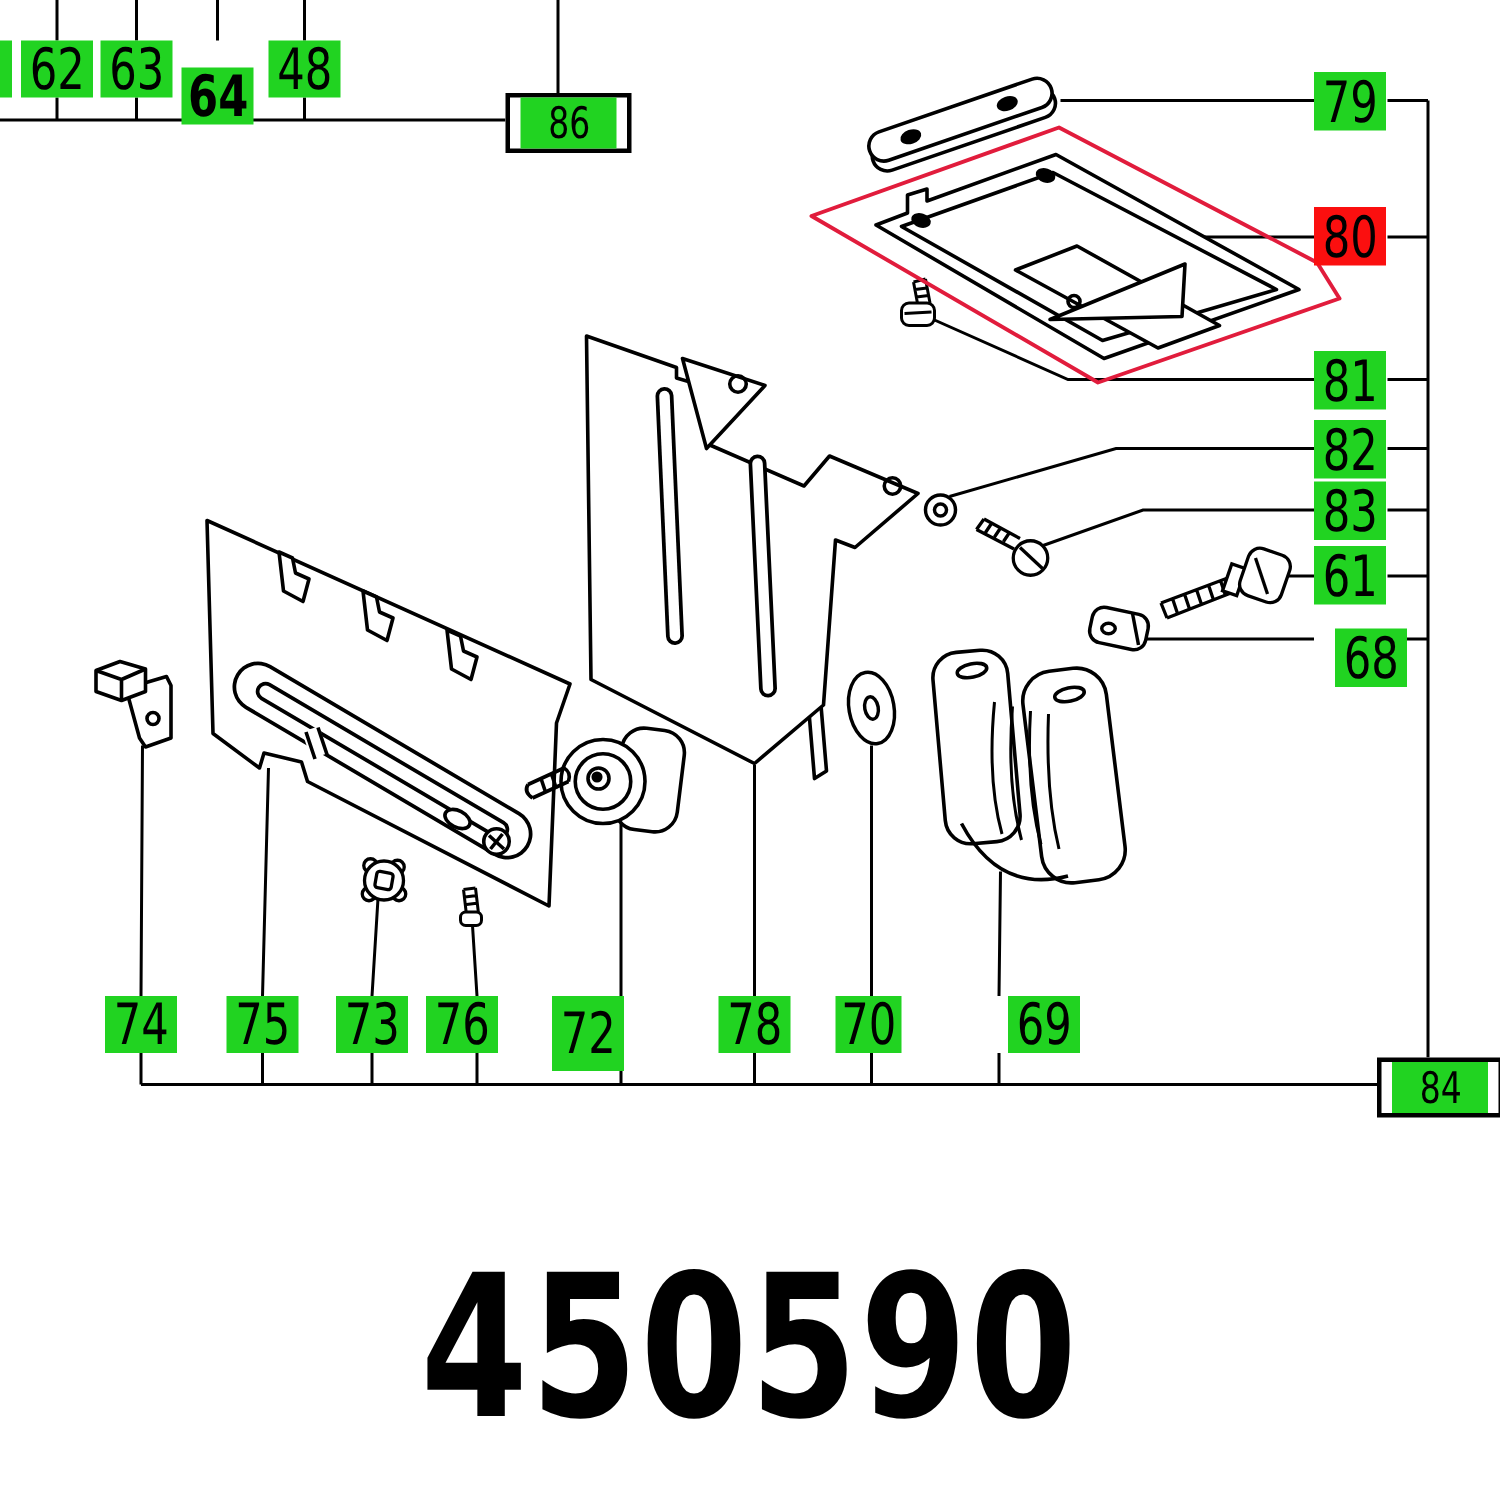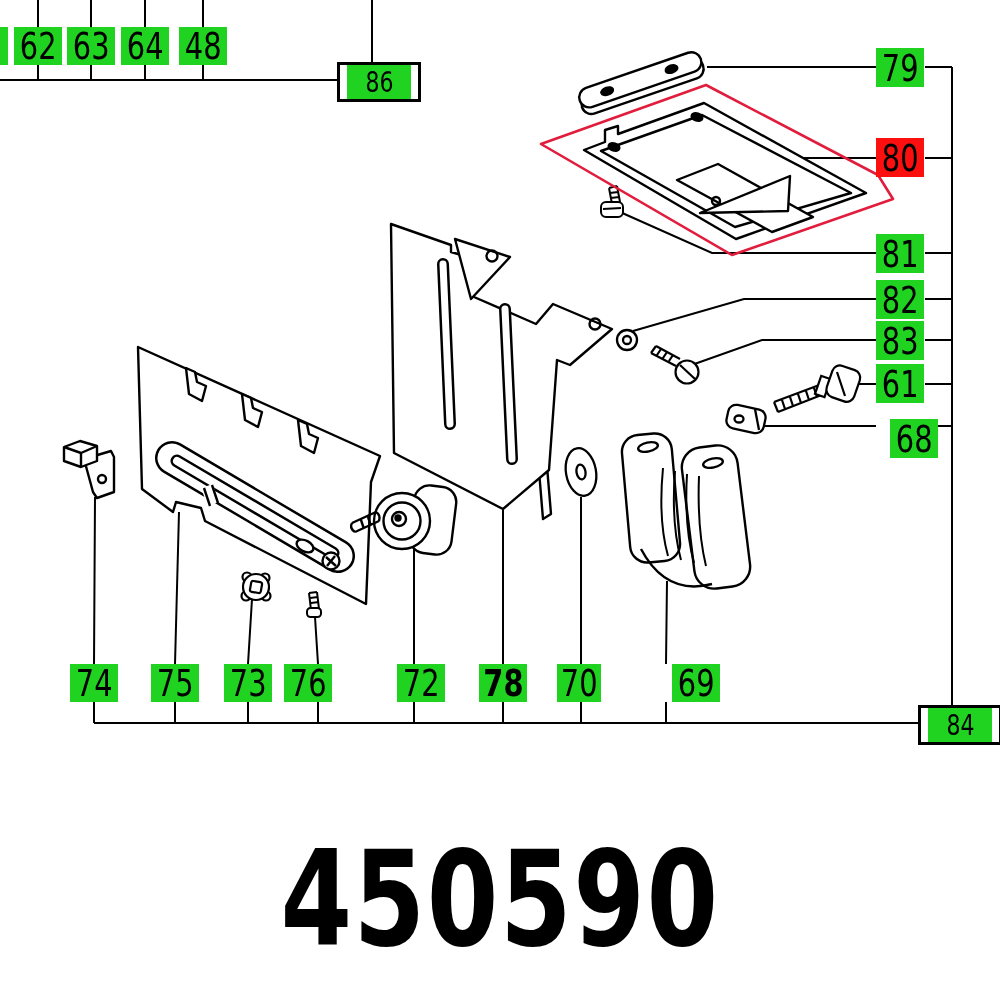--- a/index.html
+++ b/index.html
@@ -166,21 +166,21 @@
   <div class="lbl" style="left:-40px;top:27px;height:38px;">
       <span></span>
     </div>
 
   <div class="lbl" style="left:14px;top:27px;height:38px;">
       <span>62</span>
     </div>
   <div class="lbl" style="left:67px;top:27px;height:38px;">
       <span>63</span>
     </div>
-  <div class="lbl" style="left:121px;top:27px;height:38px;">
+  <div class="lbl" style="left:121px;top:45px;height:38px;font-weight:bold;">
       <span>64</span>
     </div>
   <div class="lbl" style="left:179px;top:27px;height:38px;">
       <span>48</span>
     </div>
   <div class="lblbox" style="left:337px;top:62px;">
     <div class="inner">
         <span>86</span>
       </div>
   </div>
@@ -212,24 +212,24 @@
     </div>
   <div class="lbl" style="left:151px;top:664px;height:38px;">
       <span>75</span>
     </div>
   <div class="lbl" style="left:224px;top:664px;height:38px;">
       <span>73</span>
     </div>
   <div class="lbl" style="left:284px;top:664px;height:38px;">
       <span>76</span>
     </div>
-  <div class="lbl" style="left:397px;top:664px;height:38px;">
+  <div class="lbl" style="left:368px;top:664px;height:50px;">
       <span>72</span>
     </div>
-  <div class="lbl" style="left:479px;top:664px;height:38px;font-weight:bold;">
+  <div class="lbl" style="left:479px;top:664px;height:38px;">
       <span>78</span>
     </div>
   <div class="lbl" style="left:557px;top:664px;height:38px;width:44px;">
       <span>70</span>
     </div>
   <div class="lbl" style="left:672px;top:664px;height:38px;">
       <span>69</span>
     </div>
   <div class="lblbox" style="left:918px;top:705px;">
     <div class="inner">

